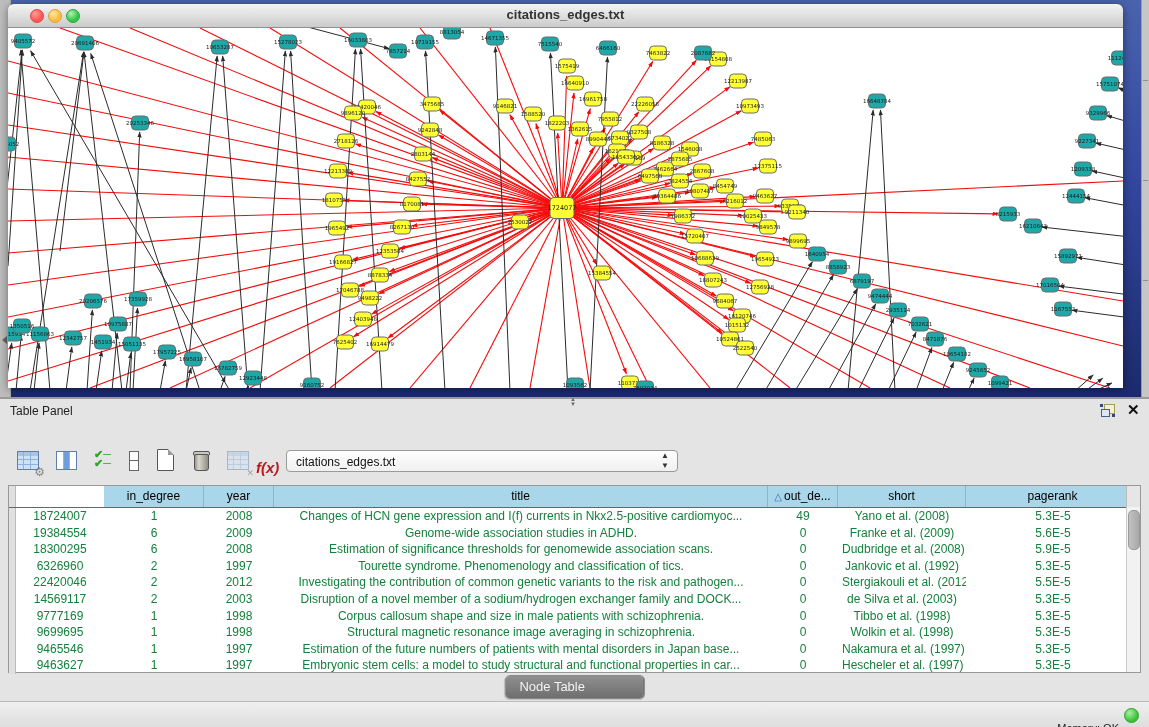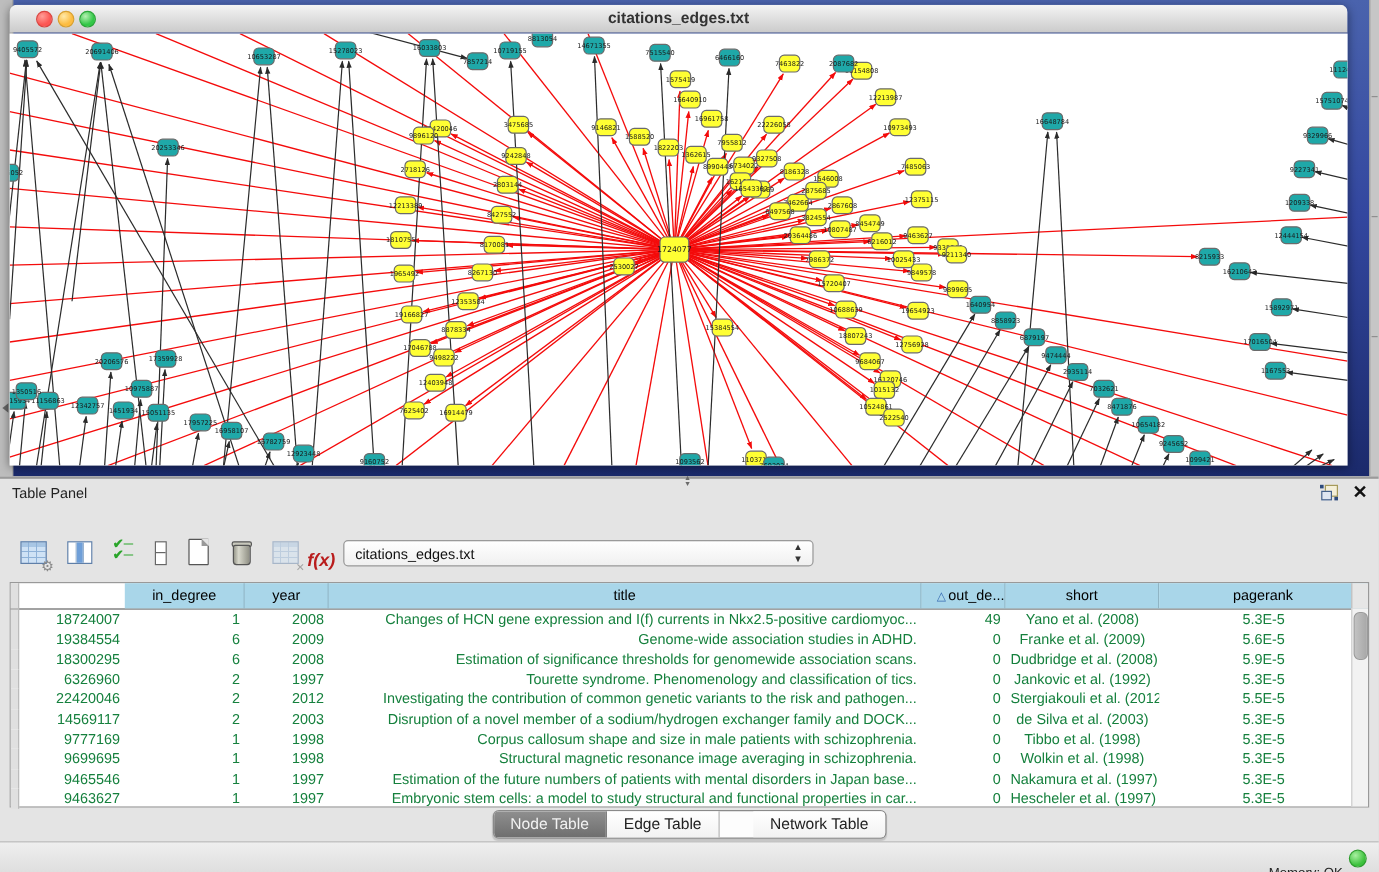--- a/index.html
+++ b/index.html
@@ -55,28 +55,28 @@
   .tbl-select .arrows{position:absolute;right:8px;top:0;font-size:8px;line-height:10px;color:#333;text-align:center;}
   
   .table-wrap{position:absolute;left:8px;top:86px;width:1133px;height:188px;background:#fff;border:1px solid #999;box-sizing:border-box;}
   .thead{display:flex;height:21px;border-bottom:1px solid #666;}
   .th{box-sizing:border-box;font-size:12px;color:#000;line-height:20px;border-right:1px solid #8fb4c4;background:#a9d6e9;overflow:hidden;white-space:nowrap;}
   .th.gray{background:#e6e6e6;border-right:1px solid #aaa;}
   .gutter-col{width:6px;background:#e0e0e0;border-right:1px solid #bbb;}
   .tbody .tr{display:flex;height:16.6px;font-size:12px;color:#15803d;line-height:16.6px;}
   .td{box-sizing:border-box;padding:0 4px;overflow:hidden;white-space:nowrap;border-right:0;}
   .c0{width:88px;} .c1{width:100px;} .c2{width:70px;} .c3{width:494px;} .c4{width:70px;} .c5{width:128px;} .c6{flex:1;}
-  .al{text-align:right;} .ac{text-align:center;} .ar{text-align:right;padding-right:10px;margin-top:48px;}
+  .al{text-align:center;} .ac{text-align:center;} .ar{text-align:right;padding-right:10px;margin-top:48px;}
   .sort-tri{color:#3b6fb5;font-size:10px;margin-right:2px;}
   .vscroll{position:absolute;right:0;top:21px;bottom:0;width:13px;background:#f2f2f2;border-left:1px solid #ccc;}
   .vthumb{position:absolute;left:1px;top:3px;width:10px;height:38px;border-radius:5px;background:linear-gradient(90deg,#c2c2c2,#a8a8a8);border:1px solid #9a9a9a;}
   .corner{position:absolute;right:0;top:0;width:13px;height:21px;background:#e6e6e6;border-left:1px solid #bbb;}
   
   .tab-row{position:absolute;left:0;top:274px;width:100%;height:28px;}
-  .seg{position:absolute;left:50%;transform:translateX(-50%);top:2px;display:flex;height:22px;border:1px solid #8a8a8a;border-radius:5px;overflow:hidden;background:#fdfdfd;box-shadow:0 1px 1px rgba(0,0,0,.15);}
+  .seg{position:absolute;left:50%;transform:translateX(-50%);top:2px;display:flex;height:22px;border:1px solid #8a8a8a;border-radius:5px;overflow:hidden;background:#fdfdfd;box-shadow:0 1px 1px rgba(0,0,0,.15);flex-direction:column;}
   .seg .tab{font-size:13px;line-height:22px;padding:0 14px;color:#222;border-right:1px solid #b5b5b5;background:linear-gradient(180deg,#fff,#f2f2f2);}
   .seg .tab:last-child{border-right:0;margin-left:28px;}
   .seg .tab.sel{background:linear-gradient(180deg,#8f8f8f,#6e6e6e);color:#f2f2f2;border-right:1px solid #5f5f5f;}
   
   .status-bar{position:absolute;left:0;top:302px;width:100%;height:28px;background:linear-gradient(180deg,#efefef,#dcdcdc);border-top:1px solid #bdbdbd;}
   .mem{position:absolute;right:30px;top:20px;font-size:11px;color:#222;}
   .mem-dot{position:absolute;right:10px;top:6px;width:13px;height:13px;border-radius:50%;background:radial-gradient(circle at 35% 30%,#a8f0a0,#3cc13c 65%);border:1px solid #2f9e2f;}
 </style>
 </head>
 <body>

